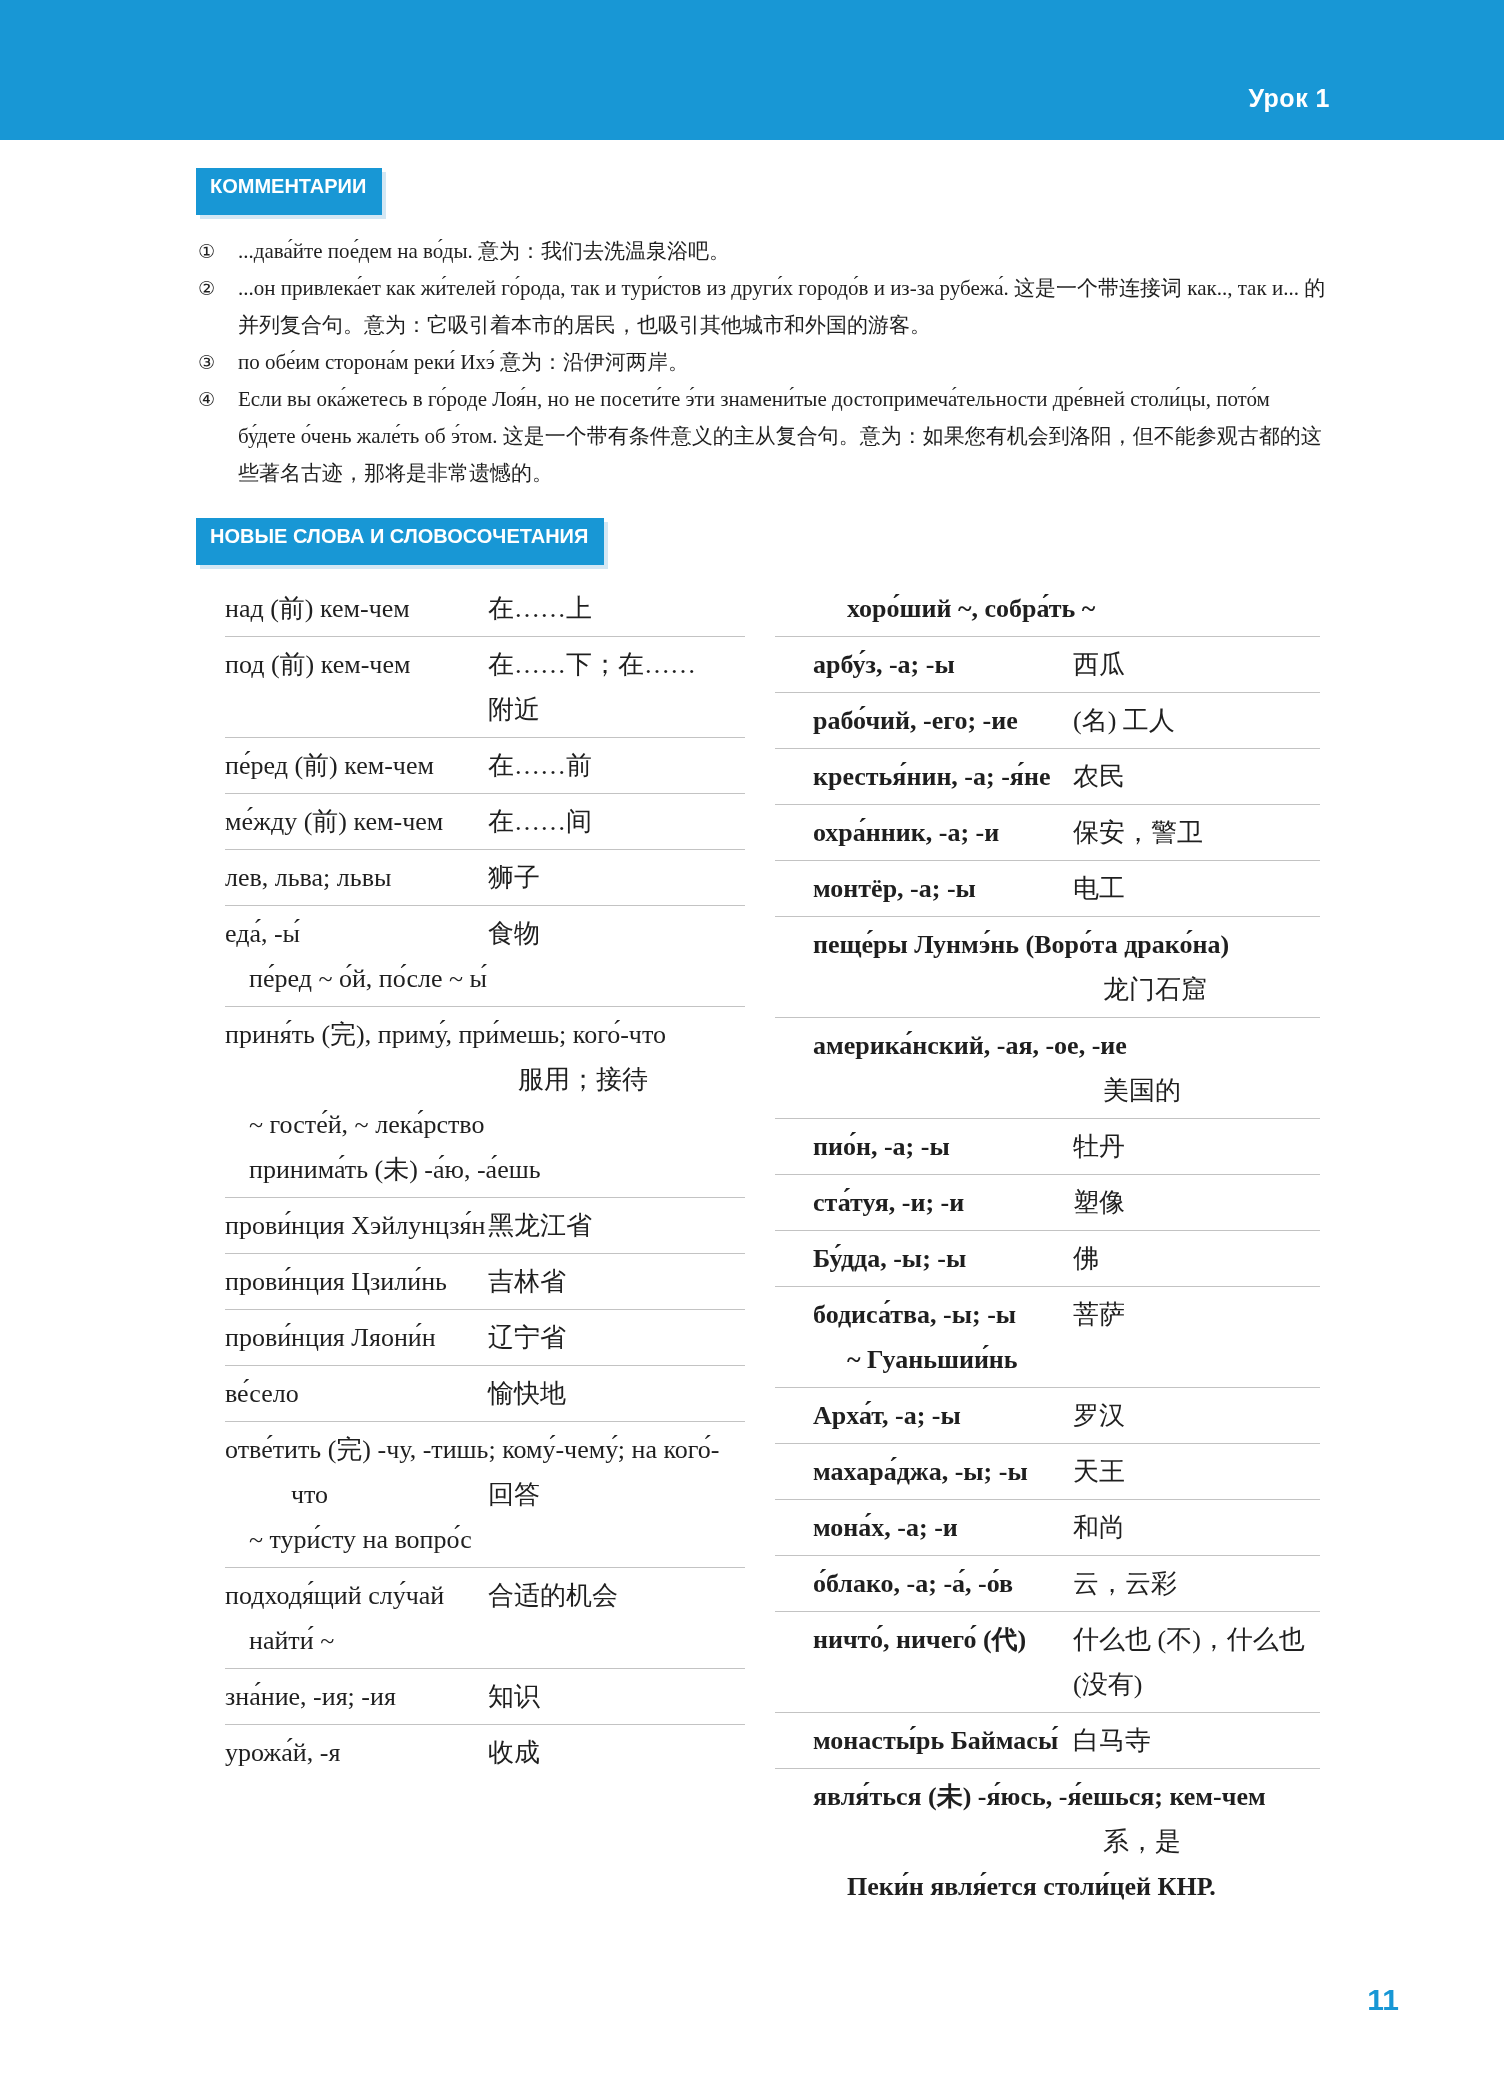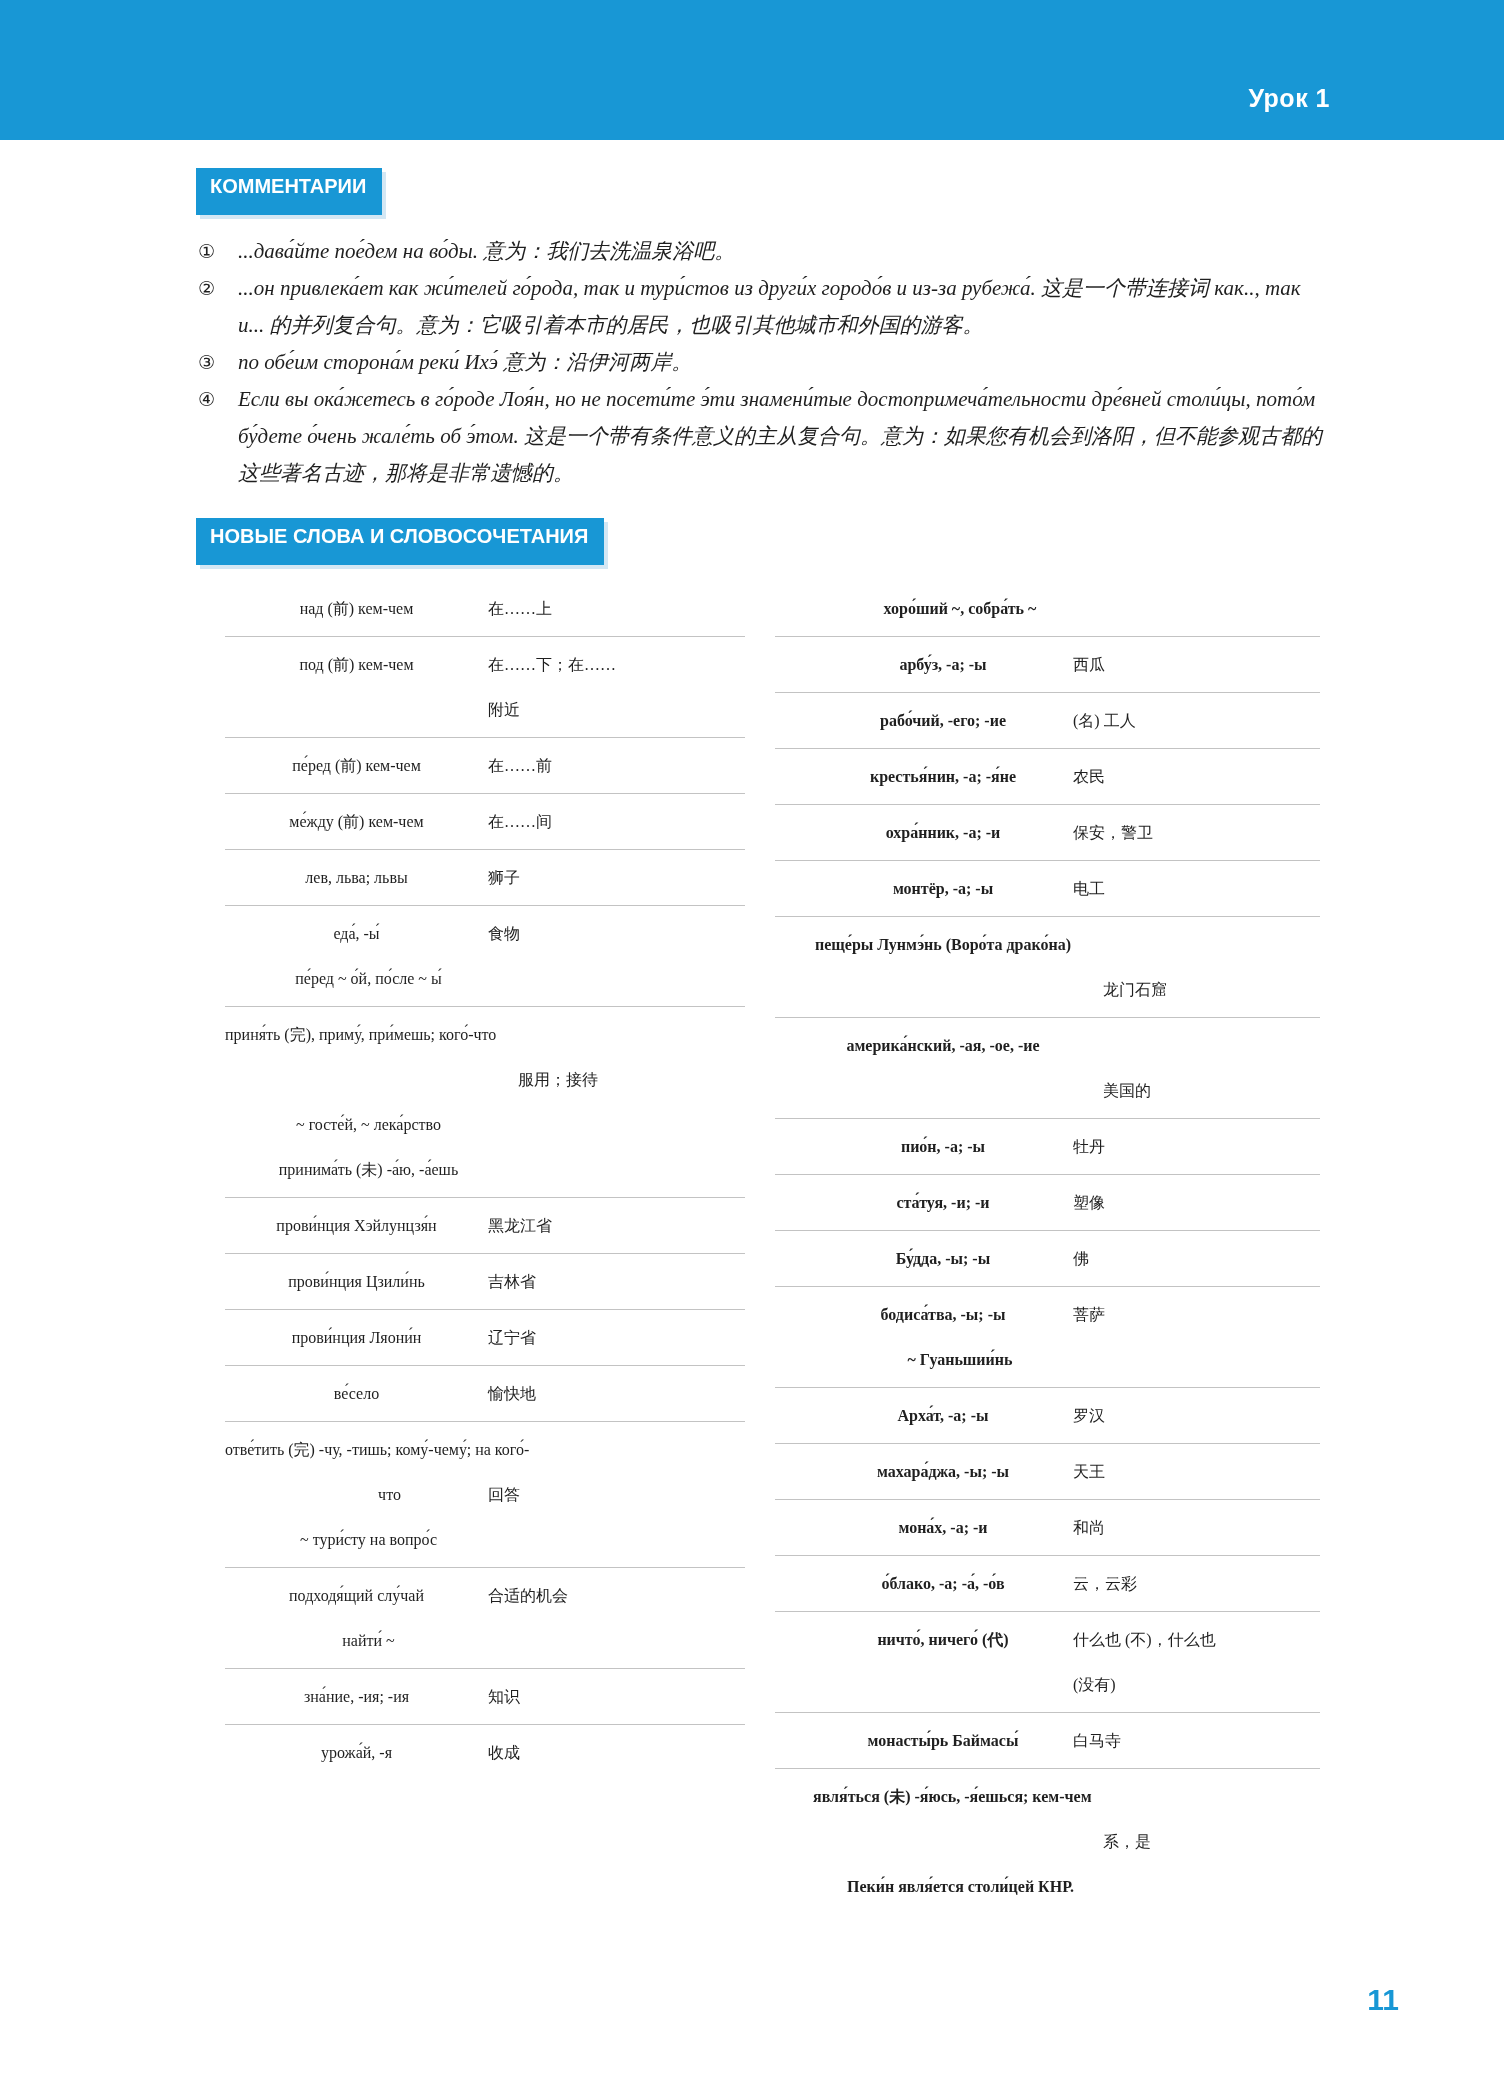--- a/index.html
+++ b/index.html
@@ -26,24 +26,24 @@
     font-size: 20px; font-weight: bold; padding: 7px 16px 17px 14px;
     box-shadow: 4px 4px 0 var(--shadow, #d3e7f4);
   }
   .comments-section { margin-top: 28px; }
   .comments-list { margin-top: 18px; font-size: 21px; line-height: 37px; }
   .comment-item { display: flex; }
   .comment-num {
     width: 42px; flex-shrink: 0; padding-left: 2px;
     font-family: "DejaVu Sans", sans-serif; font-size: 19px;
   }
-  .comment-text { flex: 1; font-style: italic; }
+  .comment-text { flex: 1; }
   .vocab-section { margin-top: 26px; }
   .vocab-table { margin-top: 16px; margin-left: 29px; display: flex; }
-  .vocab-col { font-size: 16px; text-align: center; }
+  .vocab-col { font-size: 26px; }
   .col-left  { width: 520px; margin-right: 30px; }
   .col-right { width: 545px; }
   .entry { border-bottom: 1px solid var(--divider, #c3c3c3); padding: 5px 0; }
   .entry.no-border { border-bottom: none; }
   .row { display: flex; line-height: 45px; }
   .ru { flex-shrink: 0; white-space: nowrap; width: 263px; }
   .zh { white-space: nowrap; }
   .zh.shift { padding-left: 30px; }
   .col-right .row { padding-left: 38px; }
   .col-right .ru { width: 260px; font-weight: bold; }

